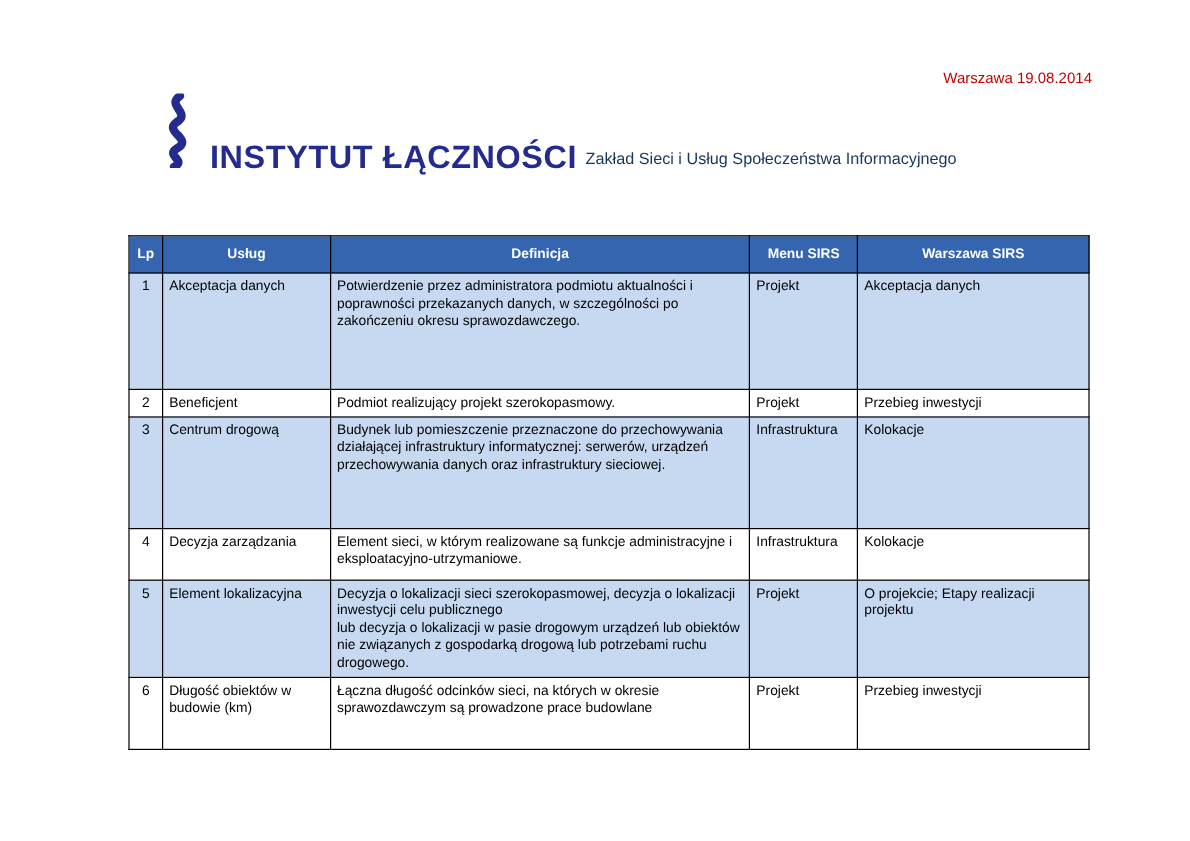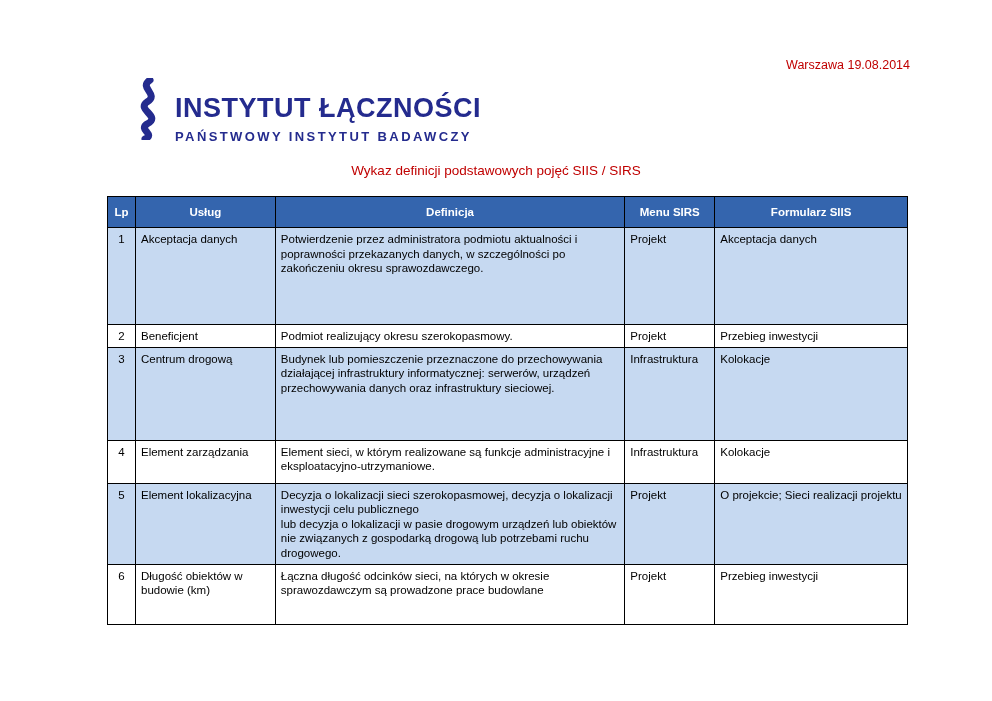--- a/index.html
+++ b/index.html
@@ -93,85 +93,84 @@
   <div class="date">Warszawa 19.08.2014</div>
 
   <div class="logo">
     <span class="logo-icon">
       <svg width="36" height="62" viewBox="0 0 36 62" aria-hidden="true">
         <path d="M19 2 C 7 10, 29 16, 16 24 C 5 32, 31 38, 16 46 C 7 52, 25 56, 14 61" stroke="#242b8e" stroke-width="7" fill="none" stroke-linecap="round"></path>
       </svg>
     </span>
     <span class="logo-text">
       <div class="logo-title">INSTYTUT ŁĄCZNOŚCI</div>
-      <div class="logo-subtitle">PAŃSTWOWY INSTYTUT BADAWCZY</div>
     </span>
   </div>
 
+  <div class="department">Zakład Sieci i Usług Społeczeństwa Informacyjnego</div>
 
-  <div class="doc-title">Wykaz definicji podstawowych pojęć SIIS / SIRS</div>
 
   <div class="table-wrap">
     <table>
       <colgroup>
         <col style="width:28px">
         <col style="width:140px">
         <col style="width:350px">
         <col style="width:90px">
         <col style="width:193px">
       </colgroup>
       <thead>
         <tr>
           <th>Lp</th>
           <th>Usług</th>
           <th>Definicja</th>
           <th>Menu SIRS</th>
-          <th>Formularz SIIS</th>
+          <th>Warszawa SIRS</th>
         </tr>
       </thead>
       <tbody id="table-body">
   <tr>
     <td class="c-lp">1</td>
     <td class="c-haslo">Akceptacja danych</td>
     <td class="c-def">Potwierdzenie przez administratora podmiotu aktualności i poprawności przekazanych danych, w szczególności po zakończeniu okresu sprawozdawczego.</td>
     <td class="c-menu">Projekt</td>
     <td class="c-form">Akceptacja danych</td>
   </tr>
 
   <tr>
     <td class="c-lp">2</td>
     <td class="c-haslo">Beneficjent</td>
-    <td class="c-def">Podmiot realizujący okresu szerokopasmowy.</td>
+    <td class="c-def">Podmiot realizujący projekt szerokopasmowy.</td>
     <td class="c-menu">Projekt</td>
     <td class="c-form">Przebieg inwestycji</td>
   </tr>
 
   <tr>
     <td class="c-lp">3</td>
     <td class="c-haslo">Centrum drogową</td>
     <td class="c-def">Budynek lub pomieszczenie przeznaczone do przechowywania działającej infrastruktury informatycznej: serwerów, urządzeń przechowywania danych oraz infrastruktury sieciowej.</td>
     <td class="c-menu">Infrastruktura</td>
     <td class="c-form">Kolokacje</td>
   </tr>
 
   <tr>
     <td class="c-lp">4</td>
-    <td class="c-haslo">Element zarządzania</td>
+    <td class="c-haslo">Decyzja zarządzania</td>
     <td class="c-def">Element sieci, w którym realizowane są funkcje administracyjne i eksploatacyjno-utrzymaniowe.</td>
     <td class="c-menu">Infrastruktura</td>
     <td class="c-form">Kolokacje</td>
   </tr>
 
   <tr>
     <td class="c-lp">5</td>
     <td class="c-haslo">Element lokalizacyjna</td>
     <td class="c-def">Decyzja o lokalizacji sieci szerokopasmowej, decyzja o lokalizacji inwestycji celu publicznego
 lub decyzja o lokalizacji w pasie drogowym urządzeń lub obiektów nie związanych z gospodarką drogową lub potrzebami ruchu drogowego.</td>
     <td class="c-menu">Projekt</td>
-    <td class="c-form">O projekcie; Sieci realizacji projektu</td>
+    <td class="c-form">O projekcie; Etapy realizacji projektu</td>
   </tr>
 
   <tr>
     <td class="c-lp">6</td>
     <td class="c-haslo">Długość obiektów w budowie (km)</td>
     <td class="c-def">Łączna długość odcinków sieci, na których w okresie sprawozdawczym są prowadzone prace budowlane</td>
     <td class="c-menu">Projekt</td>
     <td class="c-form">Przebieg inwestycji</td>
   </tr>
 </tbody>

